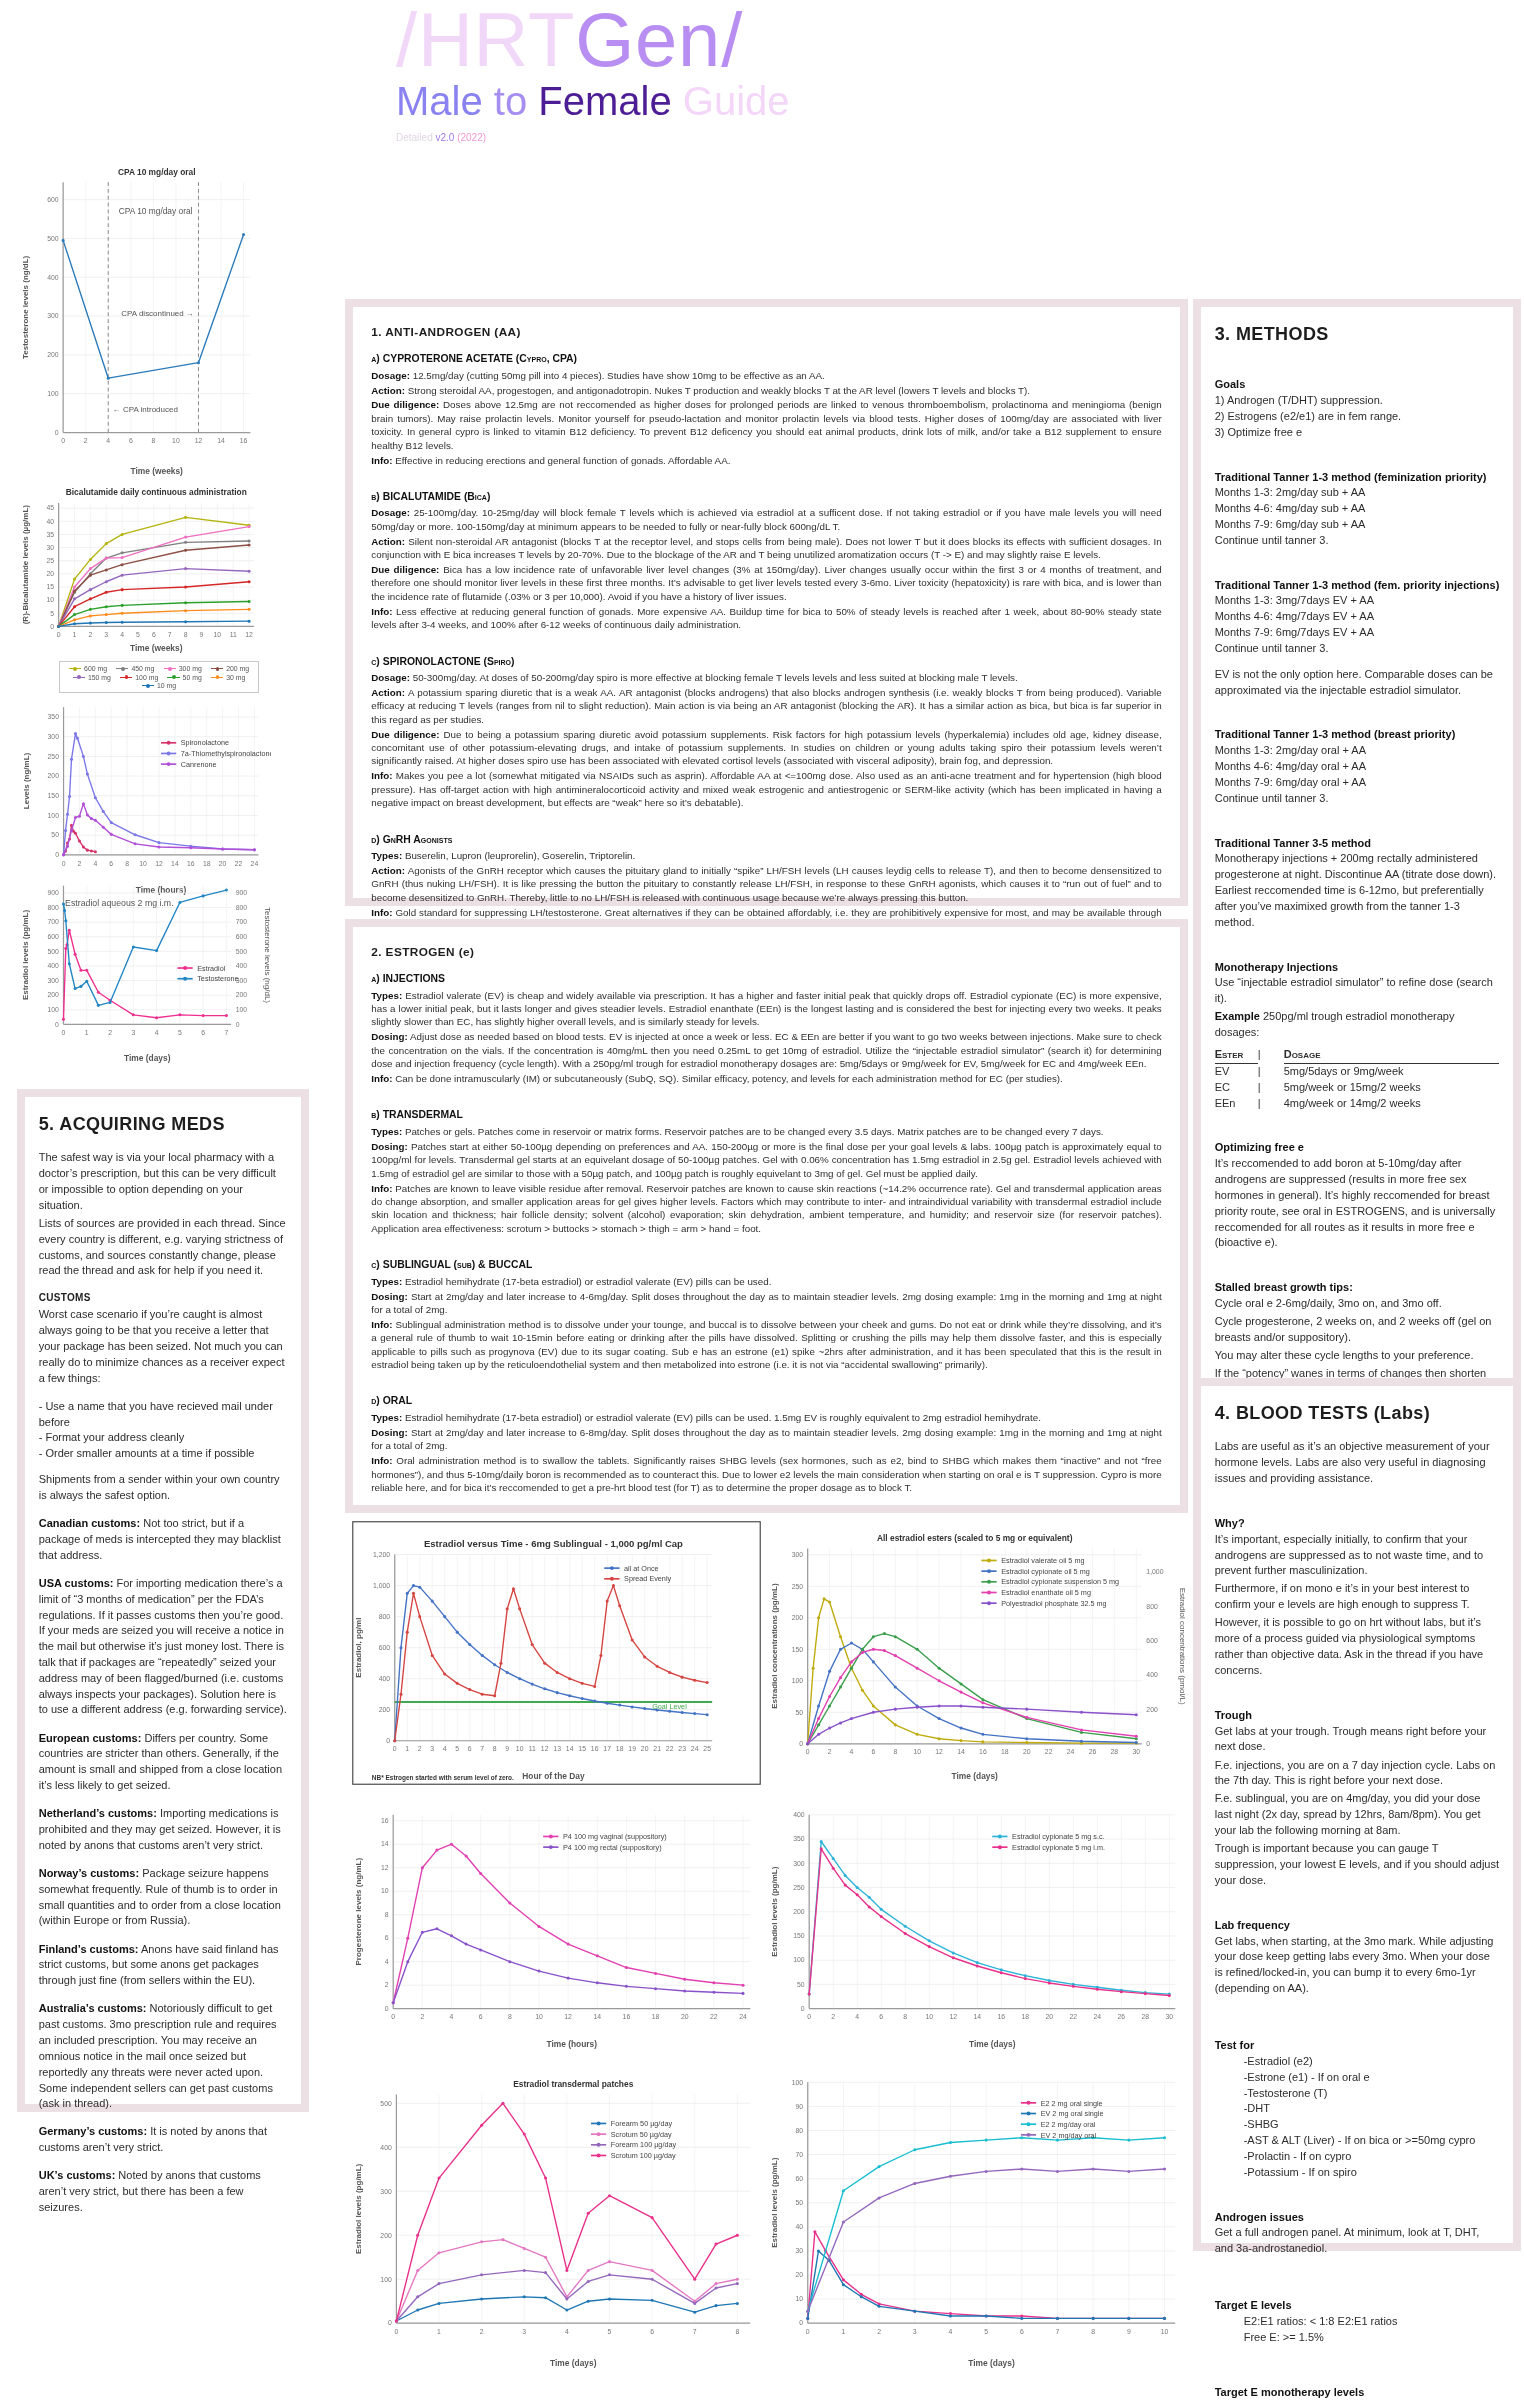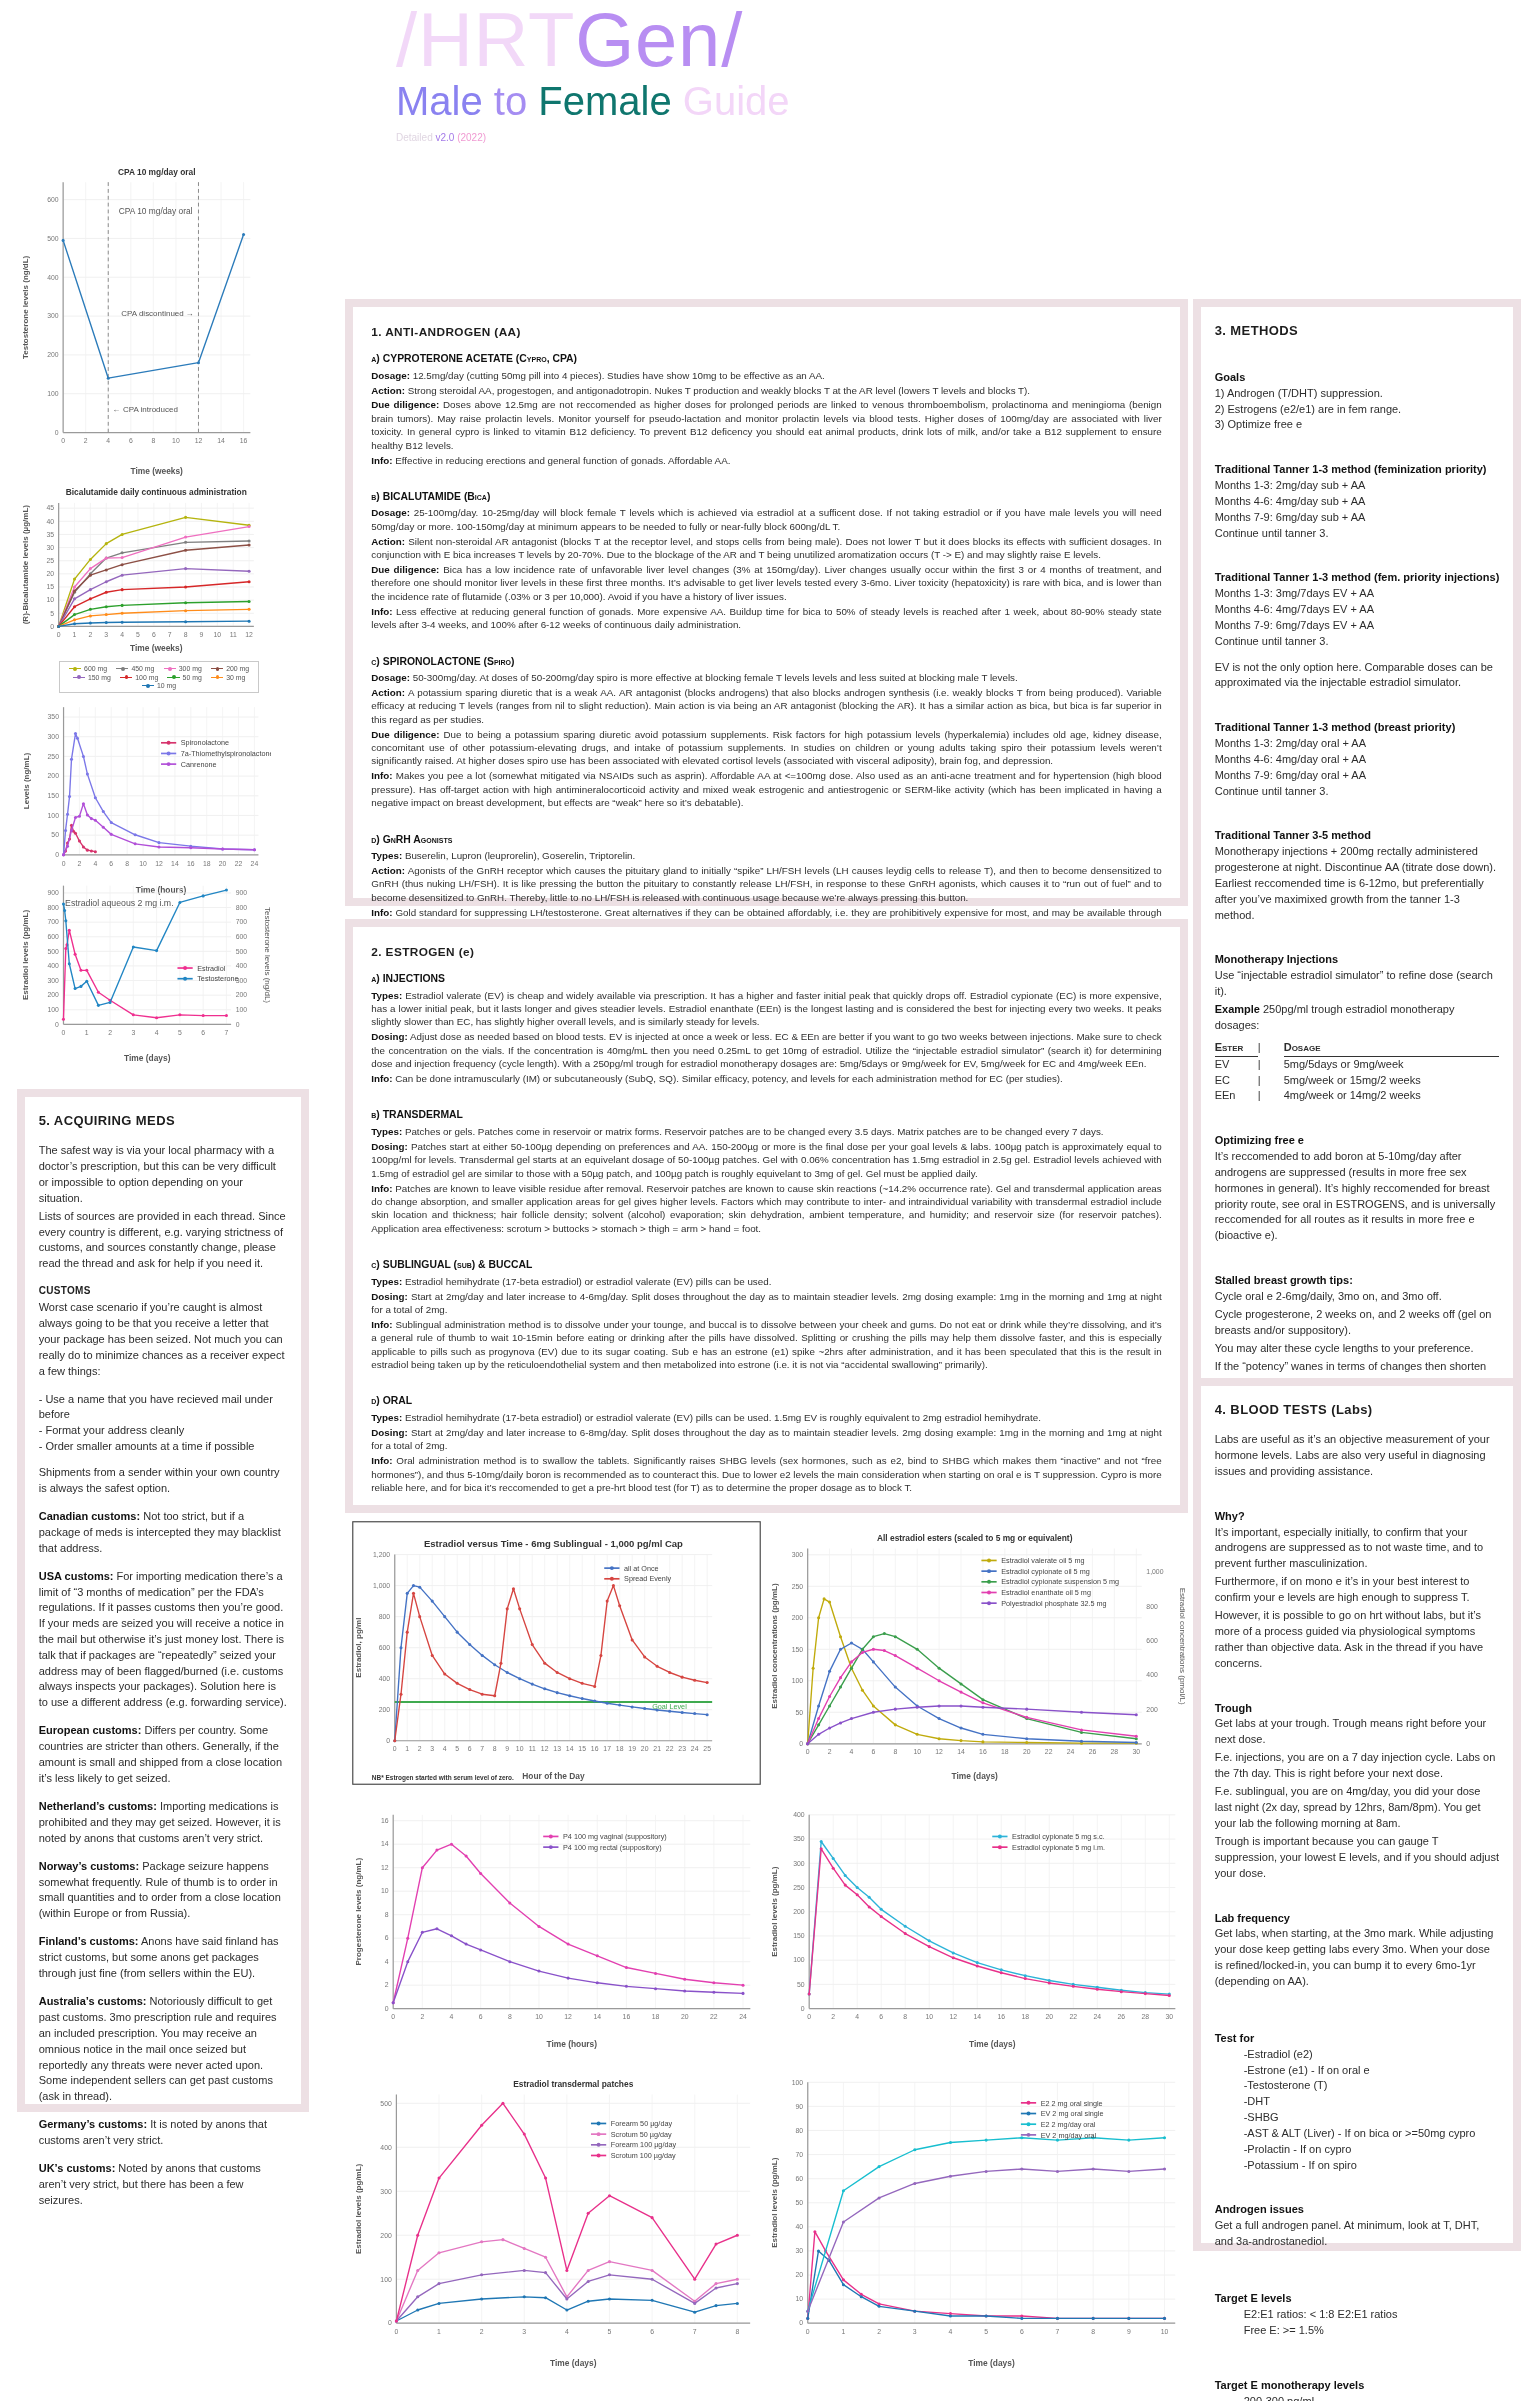--- a/index.html
+++ b/index.html
@@ -5,21 +5,21 @@
   html,body{margin:0;padding:0;background:#fff;}
   #page{position:relative;width:1525px;height:2401px;background:#fff;overflow:hidden;
         font-family:"Liberation Sans",sans-serif;color:#333;}
   .box{position:absolute;background:#fff;border:8.4px solid #EDE0E4;box-sizing:border-box;}
   .sec{box-sizing:border-box;}
   .sech1{font-weight:600;letter-spacing:0.4px;color:#1d1d1d;margin:4.6px 0 12.2px 0;}
   .mid{padding:12.2px 18.3px;font-size:9.8px;line-height:1.37;color:#303030;text-align:justify;}
   .mid .sech1{font-size:11.8px;}
   .mid h2{font-size:10.4px;font-weight:700;font-variant:small-caps;margin:11.4px 0 2.3px 0;color:#111;}
   .side{padding:10.7px 13.7px;font-size:11px;line-height:1.44;color:#2c2c2c;}
-  .side .sech1{font-size:13px;}
+  .side .sech1{font-size:18px;}
   .para{margin:0 0 1.5px 0;}
   .side .para{margin:0 0 2.3px 0;}
   .lbl{font-weight:700;color:#111;text-align:center;}
   h2,h3{padding:0;}
   .h3{font-weight:700;color:#111;margin:29px 0 0 0;}
   .caps{font-weight:600;font-size:10px;letter-spacing:0.3px;color:#1d1d1d;margin:12.2px 0 1.5px 0;}
   .lines{margin:0;}
   .ln{margin:0;}
   .indent{padding-left:29px;}
   .gap{height:10px;}
@@ -41,21 +41,21 @@
   .t-main{font-size:76px;font-weight:400;letter-spacing:0.8px;line-height:1.05;}
   .t-sub{font-size:40px;line-height:1.0;margin-top:1.5px;}
   .t-ver{font-size:10px;margin-top:10.7px;}
 </style>
 </head>
 <body>
 
 <div id="page">
   <div class="title-wrap">
     <div class="t-main"><span id="t1" style="color: rgb(242, 216, 248);">/HRT</span><span id="t2" style="color: rgb(184, 142, 242);">Gen/</span></div>
-    <div class="t-sub" id="subtitle"><span style="color: rgb(138, 130, 240);">Male </span><span style="color: rgb(165, 141, 242);">to </span><span style="color: #0f766e;">Female </span><span style="color: rgb(243, 214, 248);">Guide</span></div>
+    <div class="t-sub" id="subtitle"><span style="color: rgb(138, 130, 240);">Male </span><span style="color: rgb(165, 141, 242);">to </span><span style="color: #4c1d95;">Female </span><span style="color: rgb(243, 214, 248);">Guide</span></div>
     <div class="t-ver" id="version"><span style="color: rgb(224, 214, 226);">Detailed </span><span style="color: rgb(164, 122, 232);">v2.0 </span><span style="color: rgb(240, 154, 210);">(2022)</span></div>
   </div>
 <div class="box sec mid" style="position: absolute; left: 345px; top: 299px; width: 843px; height: 607px;">
       <div class="sech1">1. ANTI-ANDROGEN (AA)</div>
       <h2>a) CYPROTERONE ACETATE (Cypro, CPA)</h2>
       <p class="para"><span class="lbl">Dosage:</span> <span>12.5mg/day (cutting 50mg pill into 4 pieces). Studies have show 10mg to be effective as an AA.</span></p>
       <p class="para"><span class="lbl">Action:</span> <span>Strong steroidal AA, progestogen, and antigonadotropin. Nukes T production and weakly blocks T at the AR level (lowers T levels and blocks T).</span></p>
       <p class="para"><span class="lbl">Due diligence:</span> <span>Doses above 12.5mg are not reccomended as higher doses for prolonged periods are linked to venous thromboembolism, prolactinoma and meningioma (benign brain tumors). May raise prolactin levels. Monitor yourself for pseudo-lactation and monitor prolactin levels via blood tests. Higher doses of 100mg/day are associated with liver toxicity. In general cypro is linked to vitamin B12 deficiency. To prevent B12 deficency you should eat animal products, drink lots of milk, and/or take a B12 supplement to ensure healthy B12 levels.</span></p>
       <p class="para"><span class="lbl">Info:</span> <span>Effective in reducing erections and general function of gonads. Affordable AA.</span></p>
       <div class="gap"></div>

